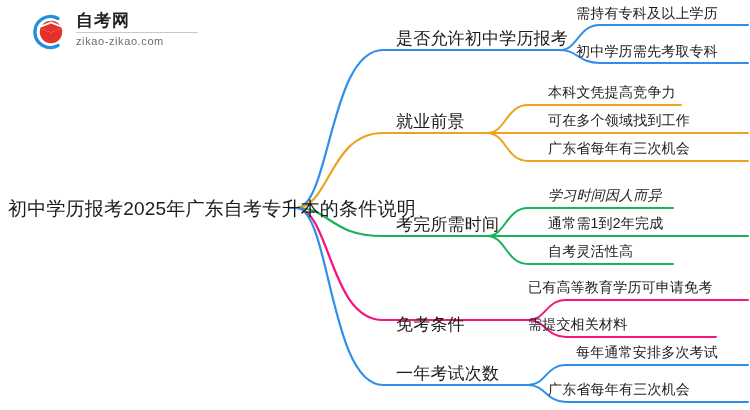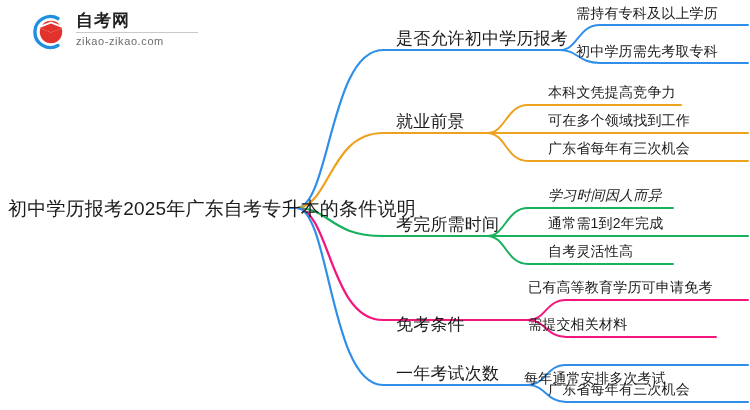--- a/index.html
+++ b/index.html
@@ -164,16 +164,16 @@
   <div class="node branch-label" style="left:396px; top:216px;">考完所需时间</div>
   <div class="node leaf-label" style="left:548px; top:188px;font-style:italic;">学习时间因人而异</div>
   <div class="node leaf-label" style="left:548px; top:216px;">通常需1到2年完成</div>
   <div class="node leaf-label" style="left:548px; top:244px;">自考灵活性高</div>
 
   <div class="node branch-label" style="left:396px; top:316px;">免考条件</div>
   <div class="node leaf-label" style="left:528px; top:280px;">已有高等教育学历可申请免考</div>
   <div class="node leaf-label" style="left:528px; top:317px;">需提交相关材料</div>
 
   <div class="node branch-label" style="left:396px; top:365px;">一年考试次数</div>
-  <div class="node leaf-label" style="left:524px; top:345px;margin-top:26px;">每年通常安排多次考试</div>
+  <div class="node leaf-label" style="left:576px; top:345px;">每年通常安排多次考试</div>
   <div class="node leaf-label" style="left:548px; top:382px;">广东省每年有三次机会</div>
 
 </div>
 
 </body></html>

